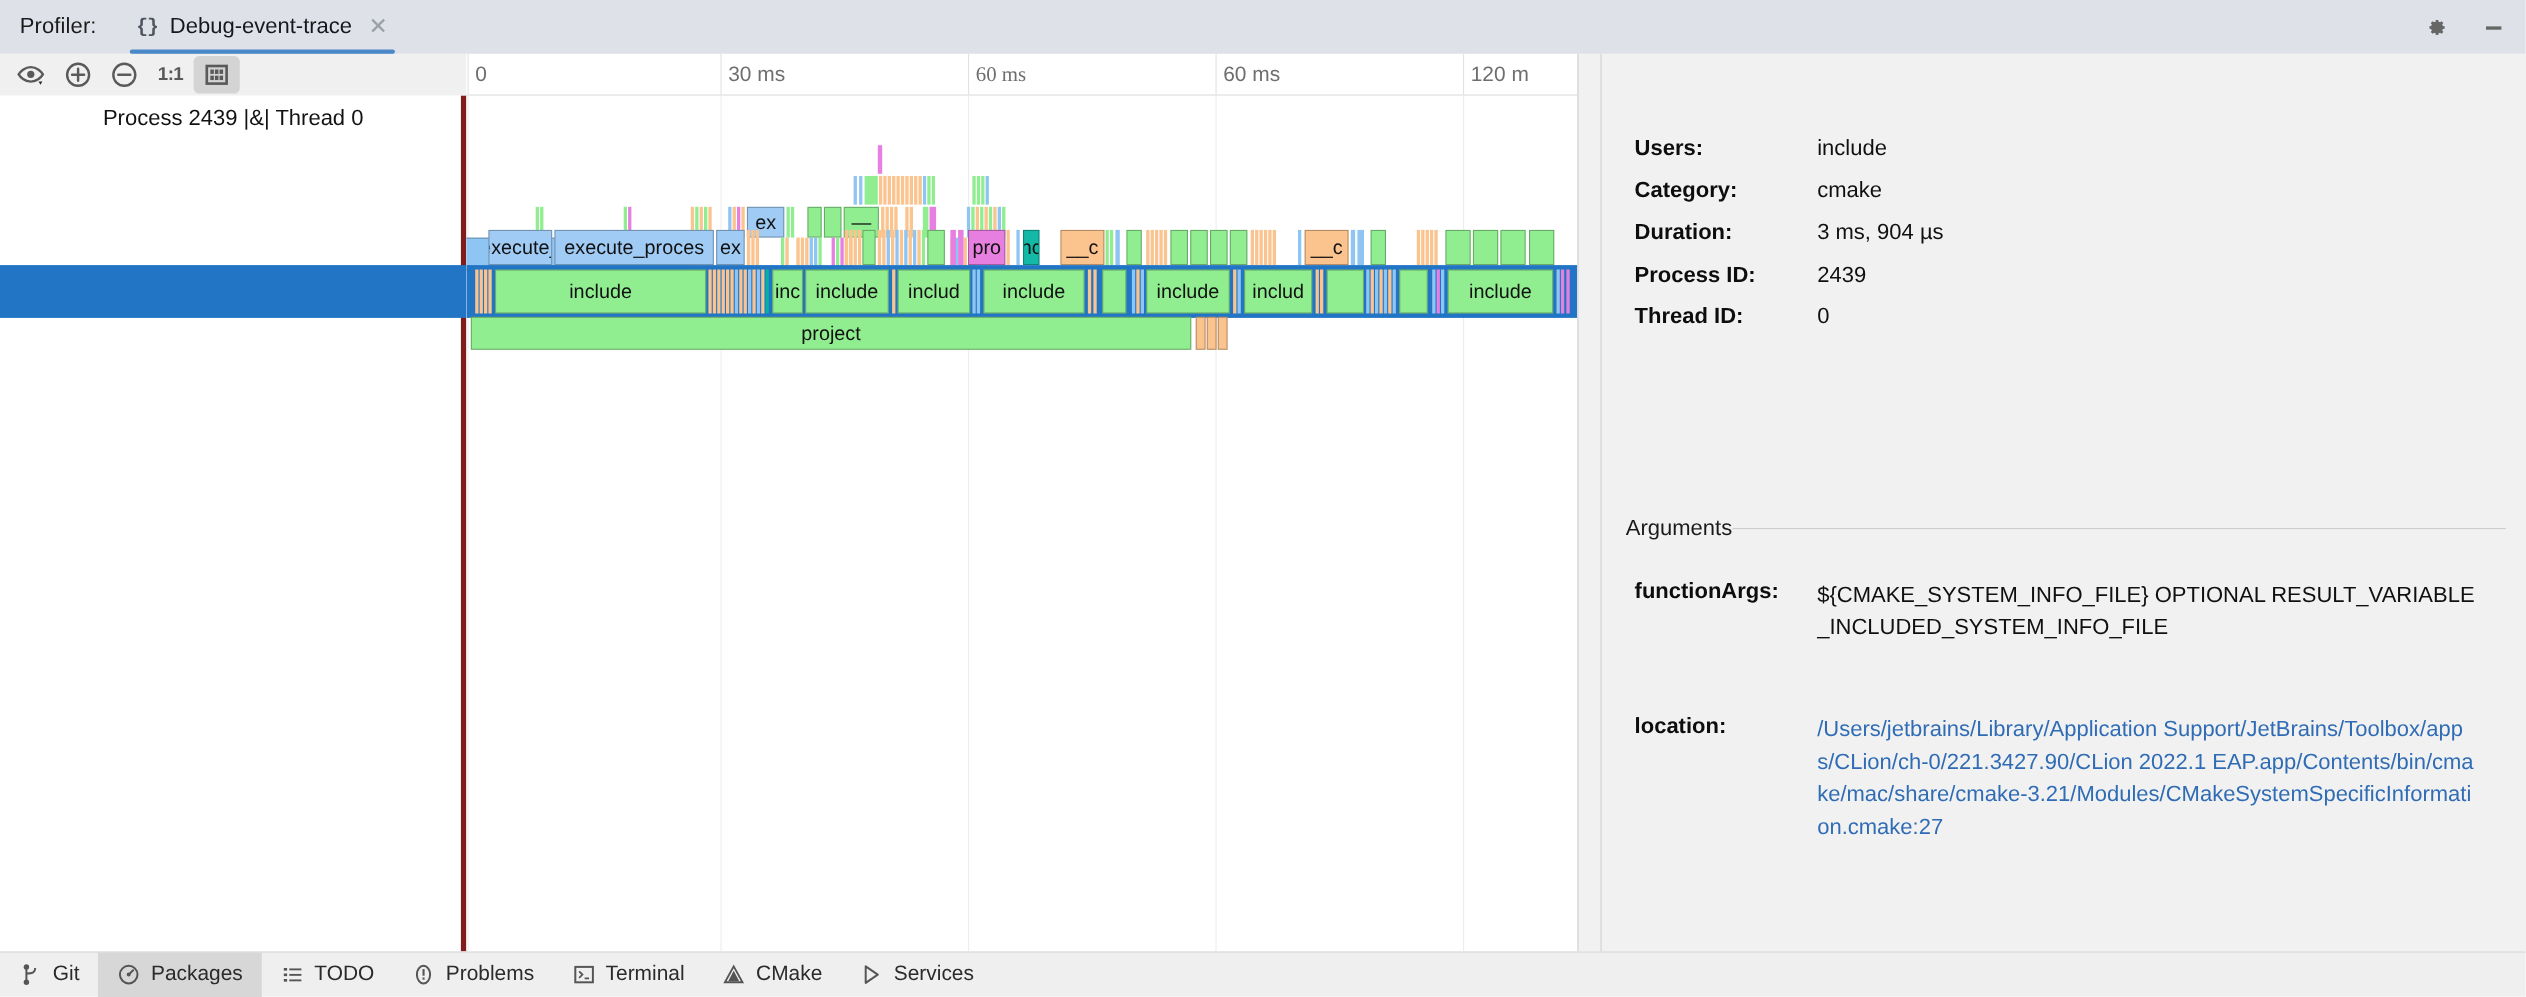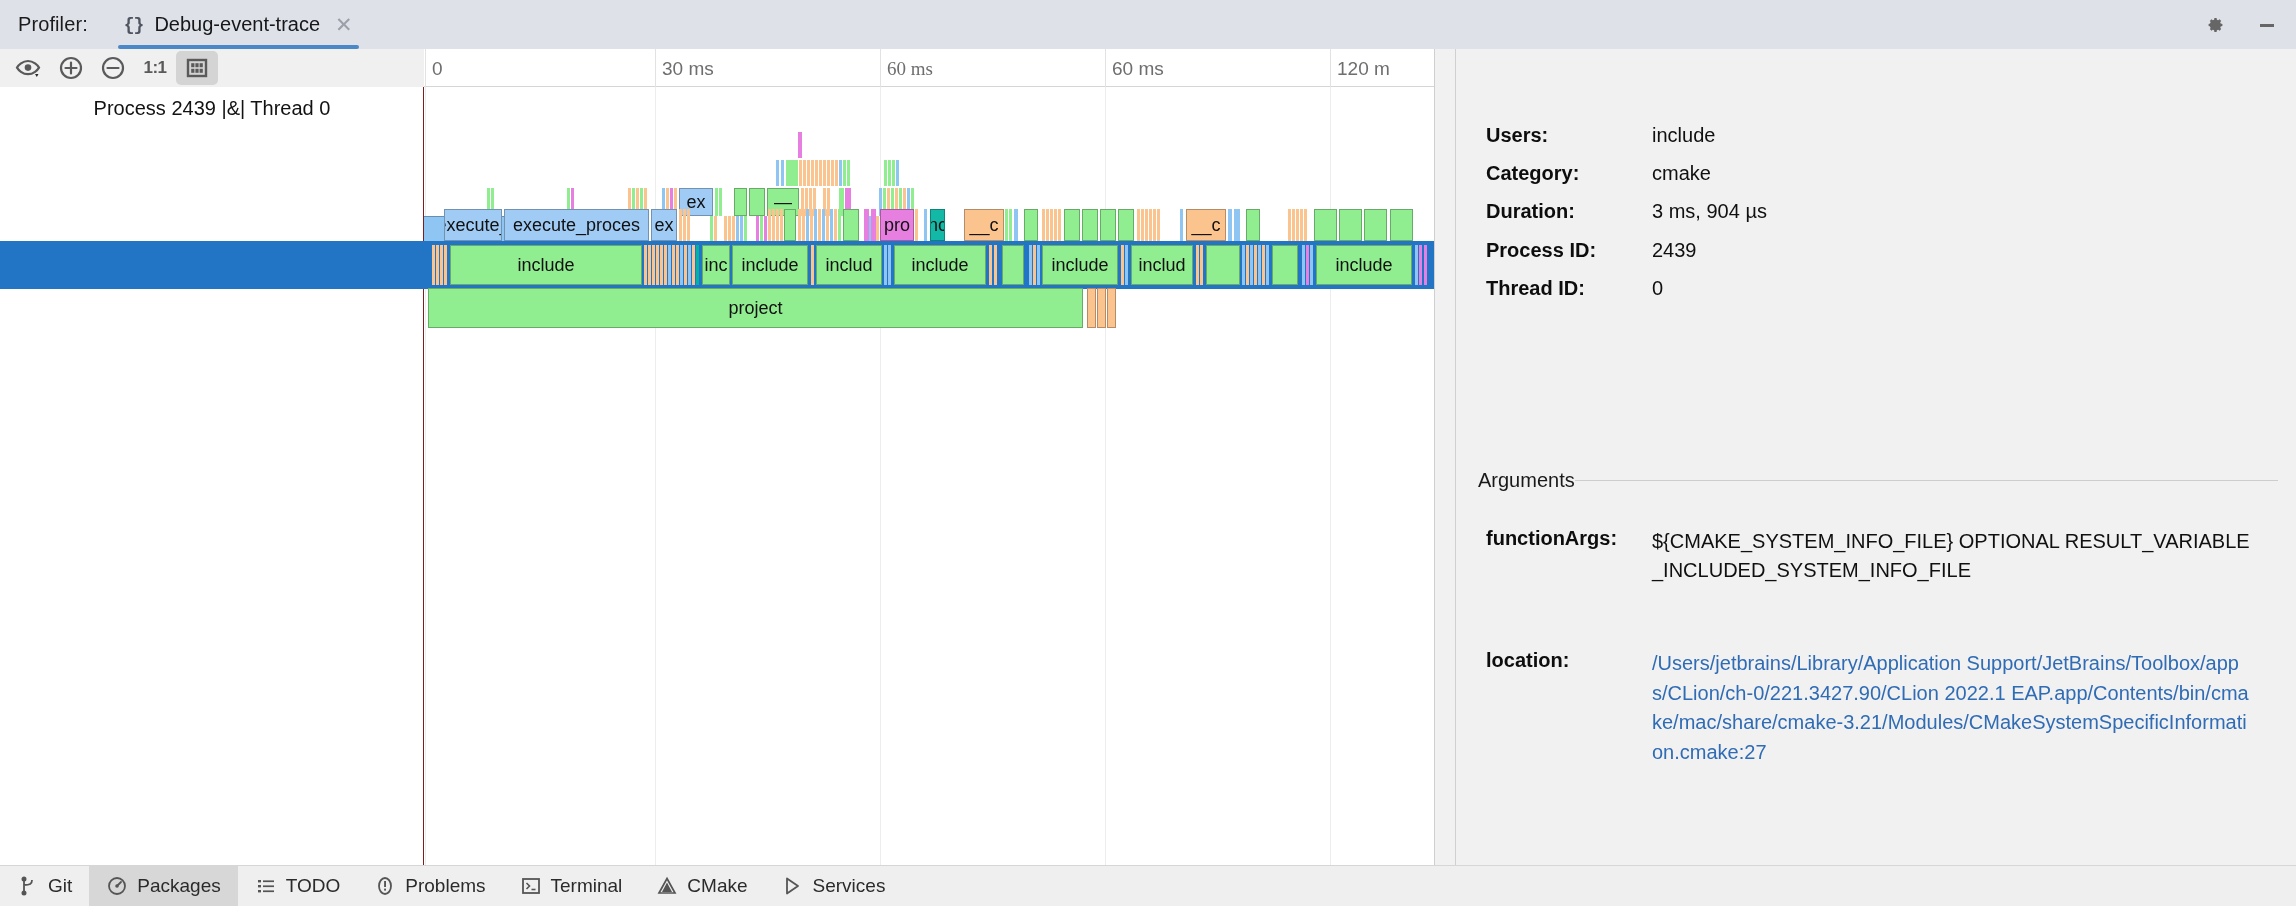--- a/index.html
+++ b/index.html
@@ -80,21 +80,21 @@
     border-left: 1px solid #e2e2e2;
   }
   .ruler-label {
     position: absolute; top: 9px; font-size: 19px; color: #6e6e6e;
     padding-left: 7px; white-space: nowrap;
   }
 
   
   .names-col {
     position: absolute; left: 0; top: 38px; width: 424px; height: 778px;
-    background: #ffffff; border-right: 1px solid #7f1d1d;
+    background: #ffffff; border-right: 5px solid #7f1d1d;
   }
   .thread-title {
     position: absolute; left: 0; top: 10px; width: 424px;
     text-align: center; font-size: 20px; color: #121212;
   }
   .name-row-sel {
     position: absolute; left: 0; width: 424px; height: 40px;
     background: #2175c4;
   }
 
@@ -455,21 +455,21 @@
         <div class="blk" style="left: 842px; width: 3px; background: rgb(143, 197, 242);"></div>
         <div class="blk bordered" style="left: 848px; width: 26px; background: rgb(144, 238, 144);"></div>
         <div class="blk" style="left: 878px; width: 3px; background: rgb(143, 197, 242);"></div>
         <div class="blk" style="left: 882px; width: 3px; background: rgb(230, 127, 224);"></div>
         <div class="blk" style="left: 886px; width: 3px; background: rgb(143, 197, 242);"></div>
         <div class="blk bordered" style="left: 892px; width: 96px; background: rgb(144, 238, 144);">include</div>
         <div class="blk" style="left: 991px; width: 3px; background: rgb(143, 197, 242);"></div>
         <div class="blk" style="left: 995px; width: 3px; background: rgb(230, 127, 224);"></div>
         <div class="blk" style="left: 1000px; width: 3px; background: rgb(230, 127, 224);"></div>
       </div>
-      <div class="frame-row" style="top: 201px; height: 40px;">
+      <div class="frame-row" style="top: 201px; height: 30px;">
         <div class="blk bordered" style="left: 4px; width: 655px; background: rgb(144, 238, 144);">project</div>
         <div class="blk bordered" style="left: 663px; width: 9px; background: rgb(251, 195, 141);"></div>
         <div class="blk bordered" style="left: 673px; width: 9px; background: rgb(251, 195, 141);"></div>
         <div class="blk bordered" style="left: 683px; width: 9px; background: rgb(251, 195, 141);"></div>
       </div>
     </div>
 </div>
 
 <div class="detail">
   <div class="detail-inner" id="detailInner">

